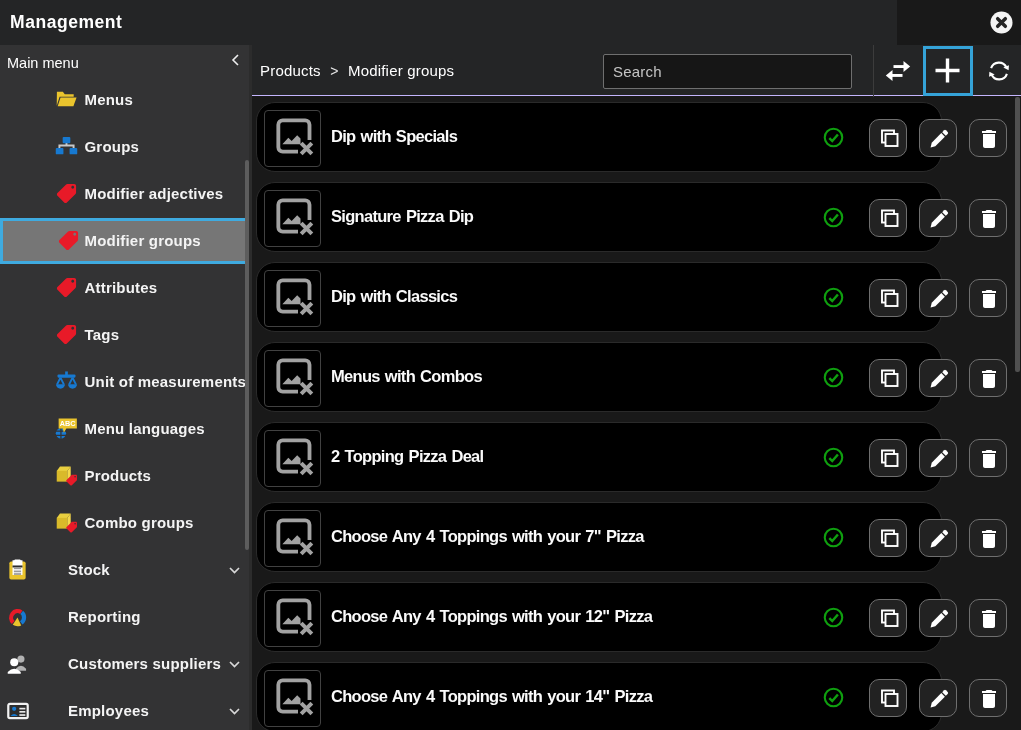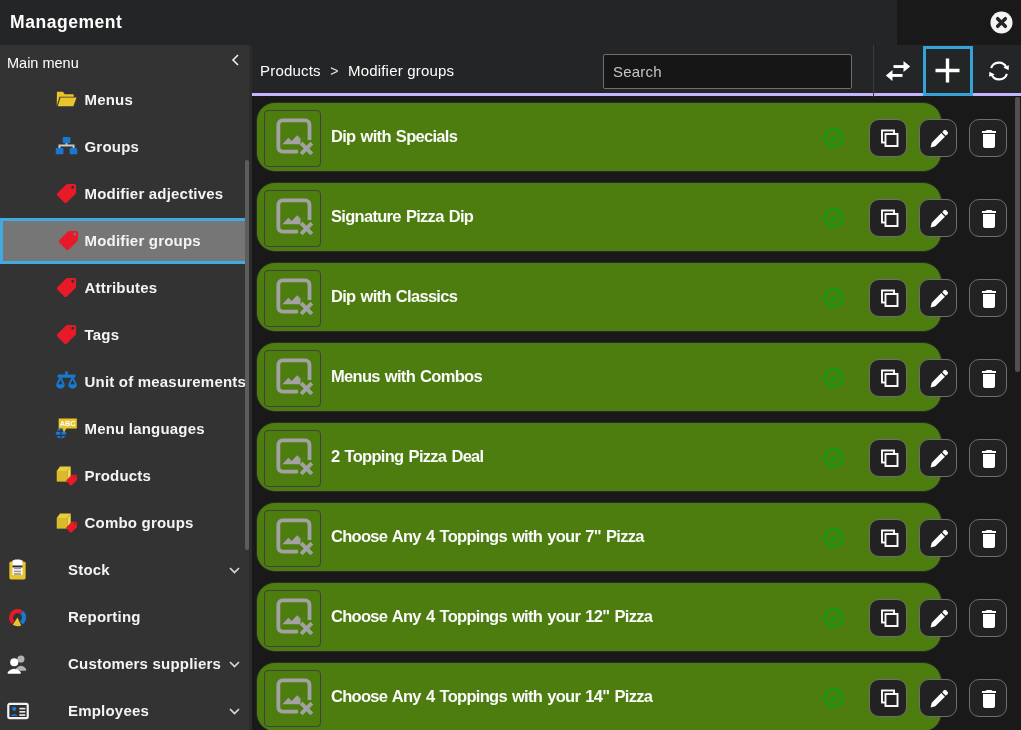--- a/index.html
+++ b/index.html
@@ -21,33 +21,33 @@
   .item .lbl { position:absolute; top:14px; font-size:15px; font-weight:700; color:#f4f4f4; letter-spacing:0.2px;padding-left:29px; }
   .item.child .lbl { left:55.5px; }
   .item.top .lbl { left:39px; }
   .item .chev { position:absolute; right:12px; top:20px; width:11px; height:7px; }
   .item.sel { background:#767676; border:3px solid #3fabe0; height:46px; }
   .item.sel .ic { top:8px; left:22px; }
   .item.sel .lbl { top:11px; left:52.5px; }
   #sb-track { position:absolute; left:249px; top:0; width:3px; height:685px; background:#2c2c2c; }
   #sb-thumb { position:absolute; left:245px; top:115px; width:4px; height:390px; background:#5d5d5d; border-radius:2px; }
   
-  #toolbar { position:absolute; left:252px; top:45px; width:769px; height:51px; background:#242526; border-bottom:3px solid #c4b5fd; }
+  #toolbar { position:absolute; left:252px; top:45px; width:769px; height:51px; background:#242526; border-bottom:1px solid #c4b5fd; }
   #crumbs { position:absolute; left:8px; top:17px; font-size:15px; color:#fff; letter-spacing:0.2px; }
   #crumbs span.sep { color:#e8e8e8; padding:0 5px; font-size:14px; }
   #search { position:absolute; left:351px; top:9px; width:249px; height:35px; border:1px solid #6f6f6f;
     background:#161616; border-radius:2px; color:#c5c5c5; font-size:15px; line-height:33px; padding-left:9px;
     letter-spacing:0.2px; }
   #tb-sep { position:absolute; left:621px; top:0; width:1px; height:52px; background:#3c3c3c; }
   #swapic { position:absolute; left:632px; top:15px; }
   #plusbtn { position:absolute; left:671px; top:1px; width:50px; height:50px; border:3.5px solid #35a3d8; }
   #refic { position:absolute; left:735px; top:14px; }
   
   #content { position:absolute; left:252px; top:97px; width:769px; height:633px; background:#191919; }
-  .row { position:absolute; left:4px; width:686px; height:70px; background:#4d7c0f;
+  .row { position:absolute; left:4px; width:686px; height:70px; background:#000000;
     border:1px solid #2a2a2a; border-radius:19px; }
   .row .thumb { position:absolute; left:7px; top:7px; width:57px; height:57px;
     border:1px solid #414141; border-radius:4px; }
   .row .thumb svg { position:absolute; left:8.5px; top:4.5px; }
   .row .name { position:absolute; left:74px; top:24px; font-size:16.5px; font-weight:700;
     color:#fafafa; letter-spacing:-0.7px; word-spacing:1.2px; }
   .row .chk { position:absolute; left:566px; top:24px; width:21px; height:21px; }
   .row .btn { position:absolute; top:16px; width:38px; height:38px; background:#222222;
     border:1px solid #6f6f6f; border-radius:10px; }
   .row .b1 { left:612px; } .row .b2 { left:662px; } .row .b3 { left:712px; }

